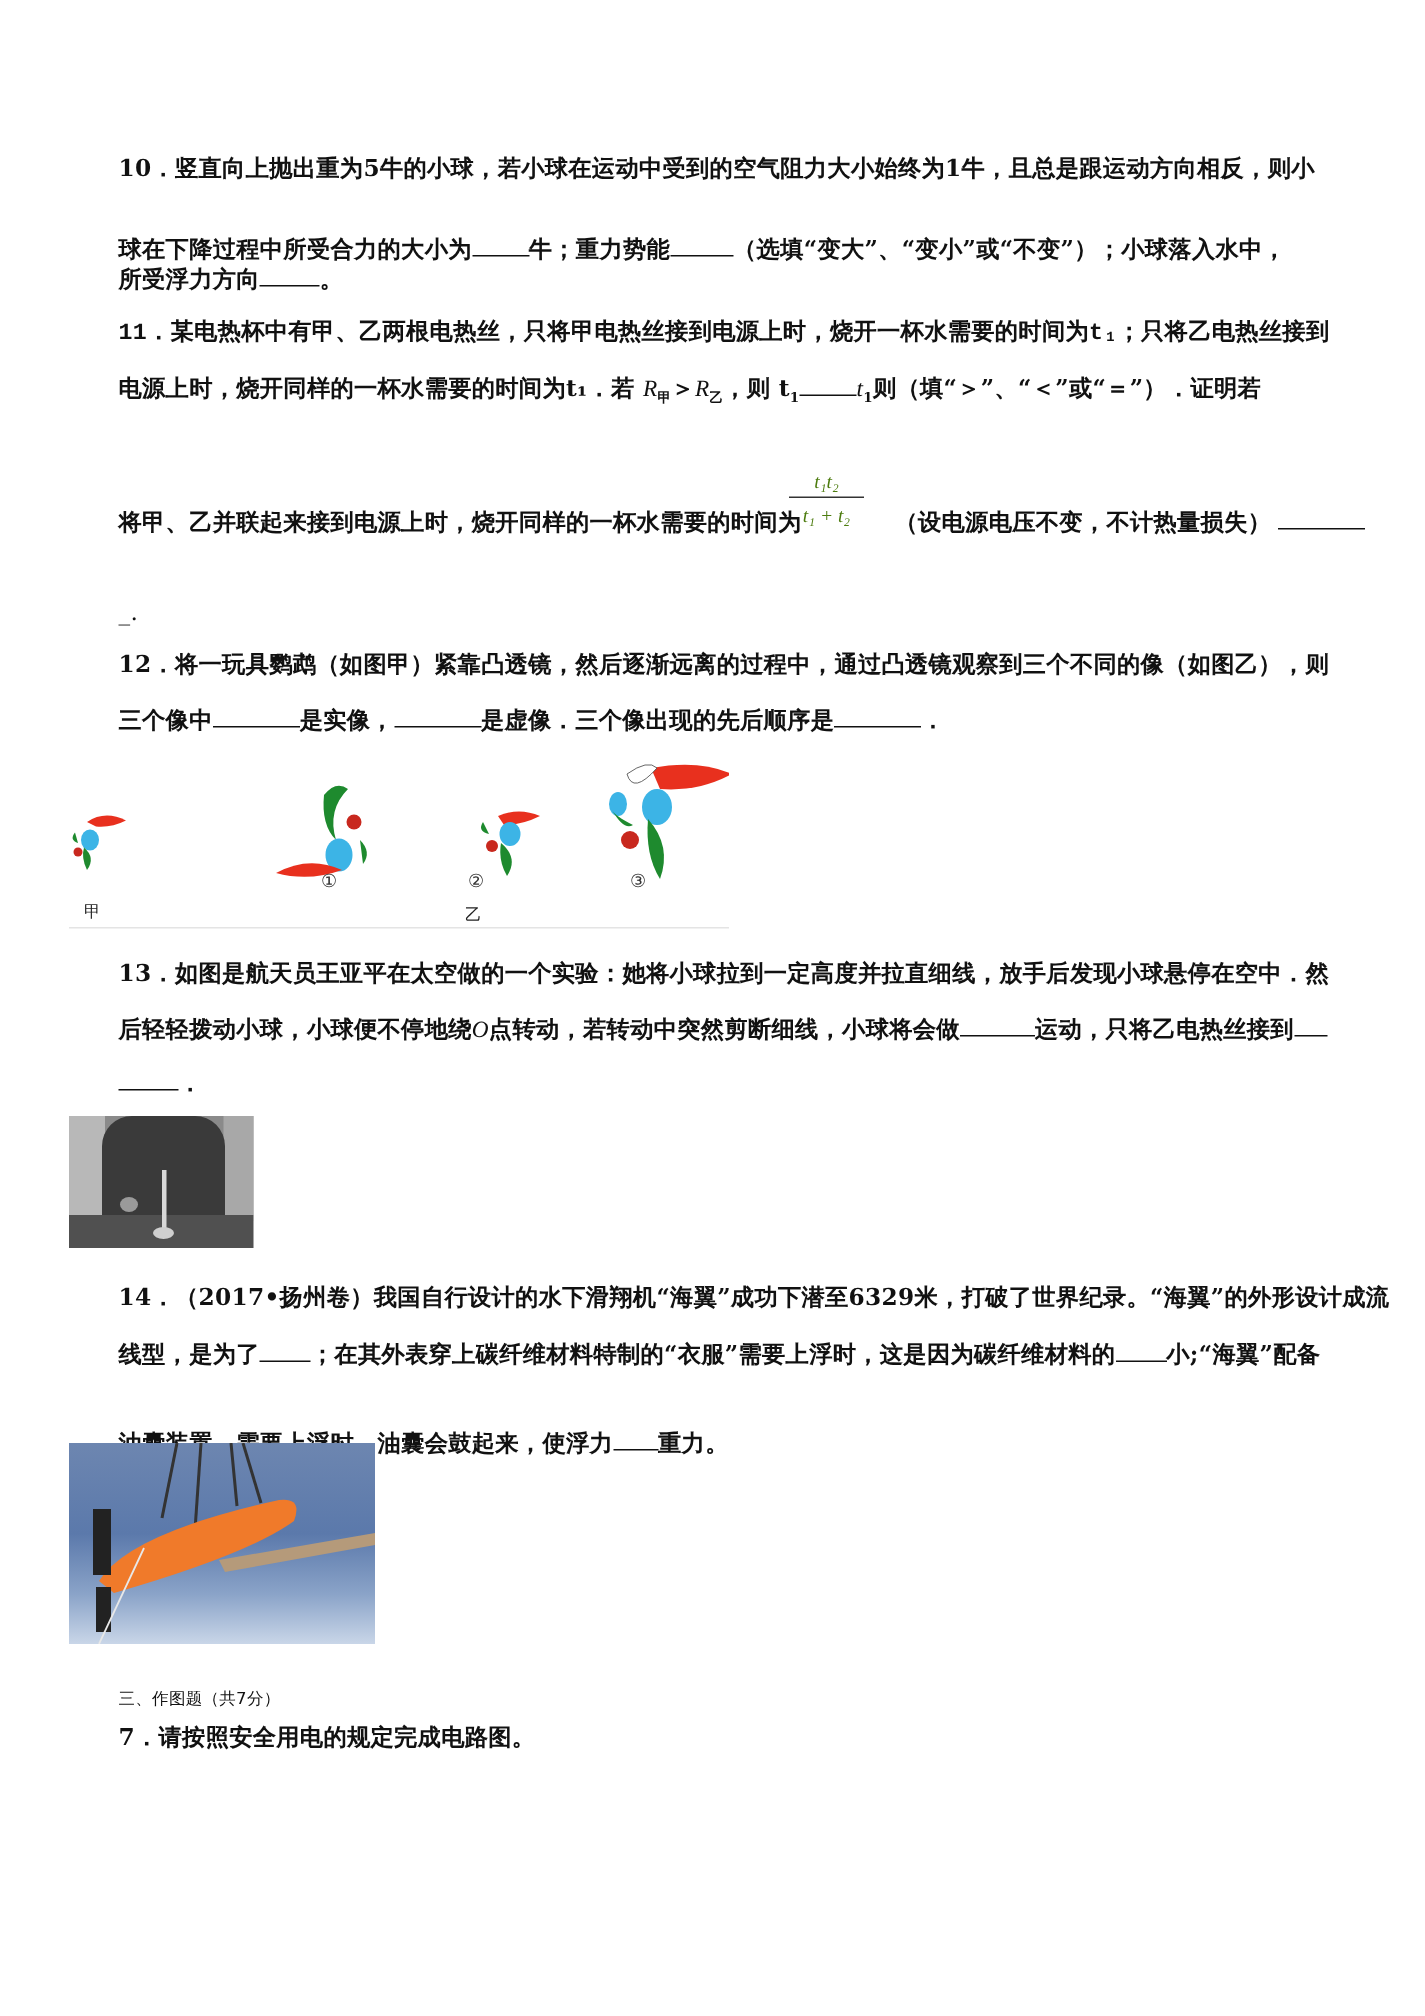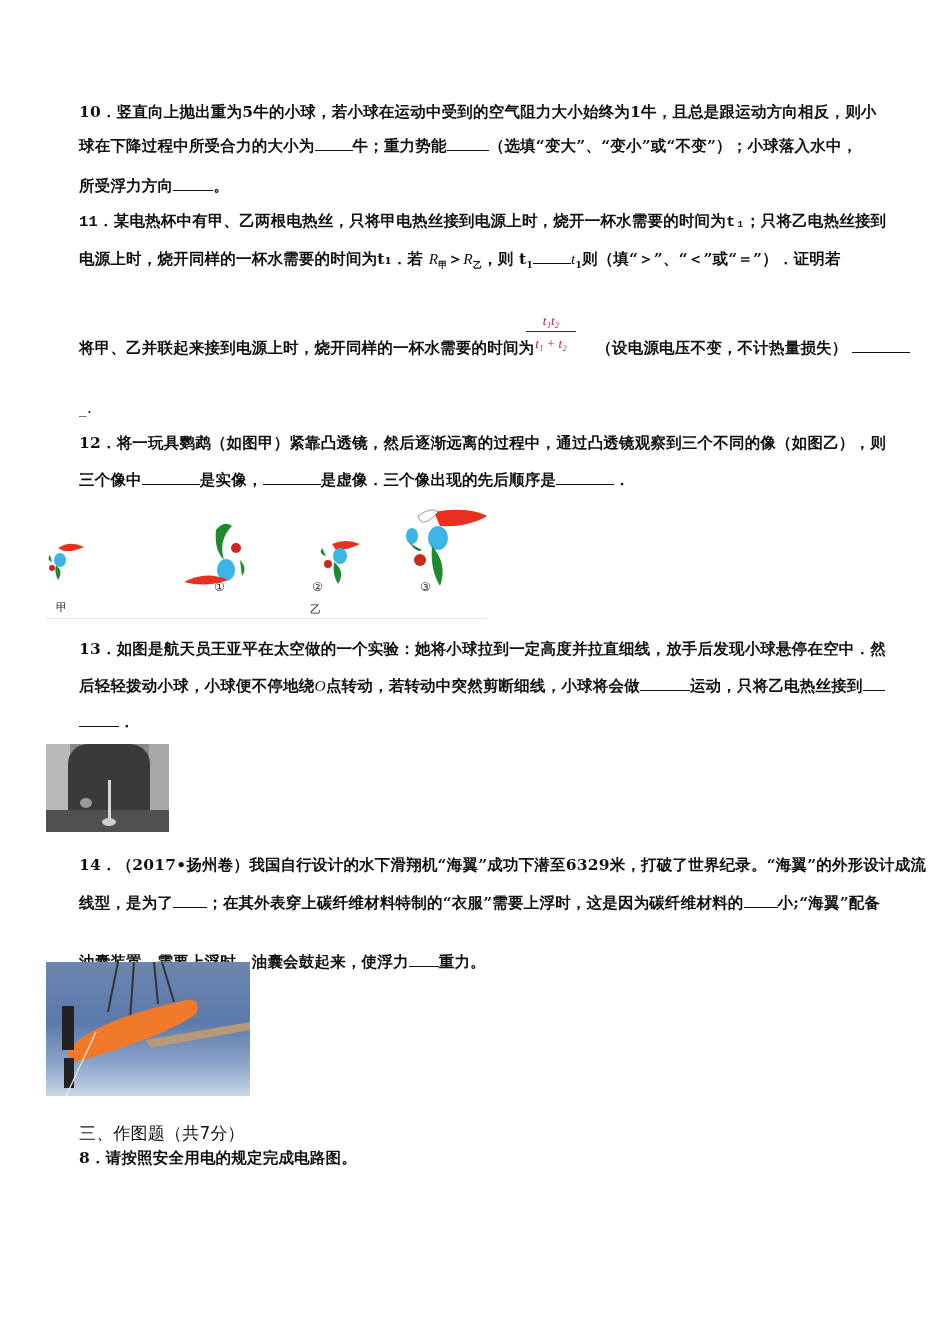--- a/index.html
+++ b/index.html
@@ -4,33 +4,33 @@
   <style>
     html, body { margin: 0; padding: 0; background: #ffffff; }
     body { width: 950px; height: 1344px; position: relative; overflow: hidden;
            font-family: "DejaVu Serif", "Liberation Serif", serif; color: #111; }
     .line { position: absolute; left: 46px; font-size: 15.5px; font-weight: bold;
             white-space: nowrap; letter-spacing: 0.2px; line-height: 20px; margin-left: 33px; }
     .blank { display: inline-block; border-bottom: 1.5px solid #111; height: 14px; vertical-align: baseline; }
     .it { font-style: italic; font-family: "Liberation Serif", serif; font-weight: normal; }
     sub { font-size: 9px; }
     .frac { position: absolute; left: 526px; top: 313px; width: 50px; text-align: center;
-            font-family: "Liberation Serif", serif; font-style: italic; font-size: 13px; color: #be185d; }
+            font-family: "Liberation Serif", serif; font-style: italic; font-size: 13px; color: #4d7c0f; }
     .frac .num { border-bottom: 1px solid #333; padding-bottom: 2px; }
     .frac .den { padding-top: 4px; }
     .fig { position: absolute; }
-    .sec { font-weight: normal; font-family: "DejaVu Sans", sans-serif; font-size: 17px; }
+    .sec { font-weight: normal; font-family: "DejaVu Sans", sans-serif; font-size: 11px; }
     .circ { position: absolute; font-family: "DejaVu Sans", sans-serif; font-size: 12px; color: #333; }
     .lbl { position: absolute; font-family: "DejaVu Sans", sans-serif; font-size: 11px; color: #222; }
   </style>
 </head>
 <body>
 
 <div class="line" style="top:102px;">10．竖直向上抛出重为5牛的小球，若小球在运动中受到的空气阻力大小始终为1牛，且总是跟运动方向相反，则小</div>
-<div class="line" style="top:136px;">
+<div class="line" style="top:156px;">
   <span>球在下降过程中所受合力的大小为</span><span class="blank" style="width:38px"></span><span>牛；重力势能</span><span class="blank" style="width:42px"></span><span>（选填“变大”、“变小”或“不变”）；小球落入水中，</span>
 </div>
 <div class="line" style="top:176px;">
   <span>所受浮力方向</span><span class="blank" style="width:40px"></span><span>。</span>
 </div>
 
 <div class="line" style="top:212px;font-family:Liberation Mono, monospace;">11．某电热杯中有甲、乙两根电热丝，只将甲电热丝接到电源上时，烧开一杯水需要的时间为t₁；只将乙电热丝接到</div>
 <div class="line" style="top:249px;">
   <span>电源上时，烧开同样的一杯水需要的时间为t₁．若</span>
   <span class="it">R</span><sub>甲</sub><span>＞</span><span class="it">R</span><sub>乙</sub><span>，则 t</span><sub>1</sub><span class="blank" style="width:38px"></span><span class="it">t</span><sub>1</sub><span>则（填“＞”、“＜”或“＝”）．证明若</span>
@@ -127,13 +127,13 @@
     <line x1="116" y1="0" x2="128" y2="40" stroke="#333" stroke-width="2"></line>
     <path d="M20 92 Q40 60 140 38 Q156 36 150 52 Q120 74 30 100 Z" fill="#f07a2a"></path>
     <path d="M100 78 L204 60 L204 68 L104 86 Z" fill="#b59a7a"></path>
     <rect x="16" y="44" width="12" height="44" fill="#222"></rect>
     <rect x="18" y="96" width="10" height="30" fill="#222"></rect>
     <line x1="50" y1="70" x2="20" y2="134" stroke="#e8e8e8" stroke-width="1.2"></line>
   </svg>
 </div>
 
 <div class="line sec" style="top:1123px;">三、作图题（共7分）</div>
-<div class="line" style="top:1148px;">8．请按照安全用电的规定完成电路图。</div>
+<div class="line" style="top:1148px;">7．请按照安全用电的规定完成电路图。</div>
 
 </body></html>

